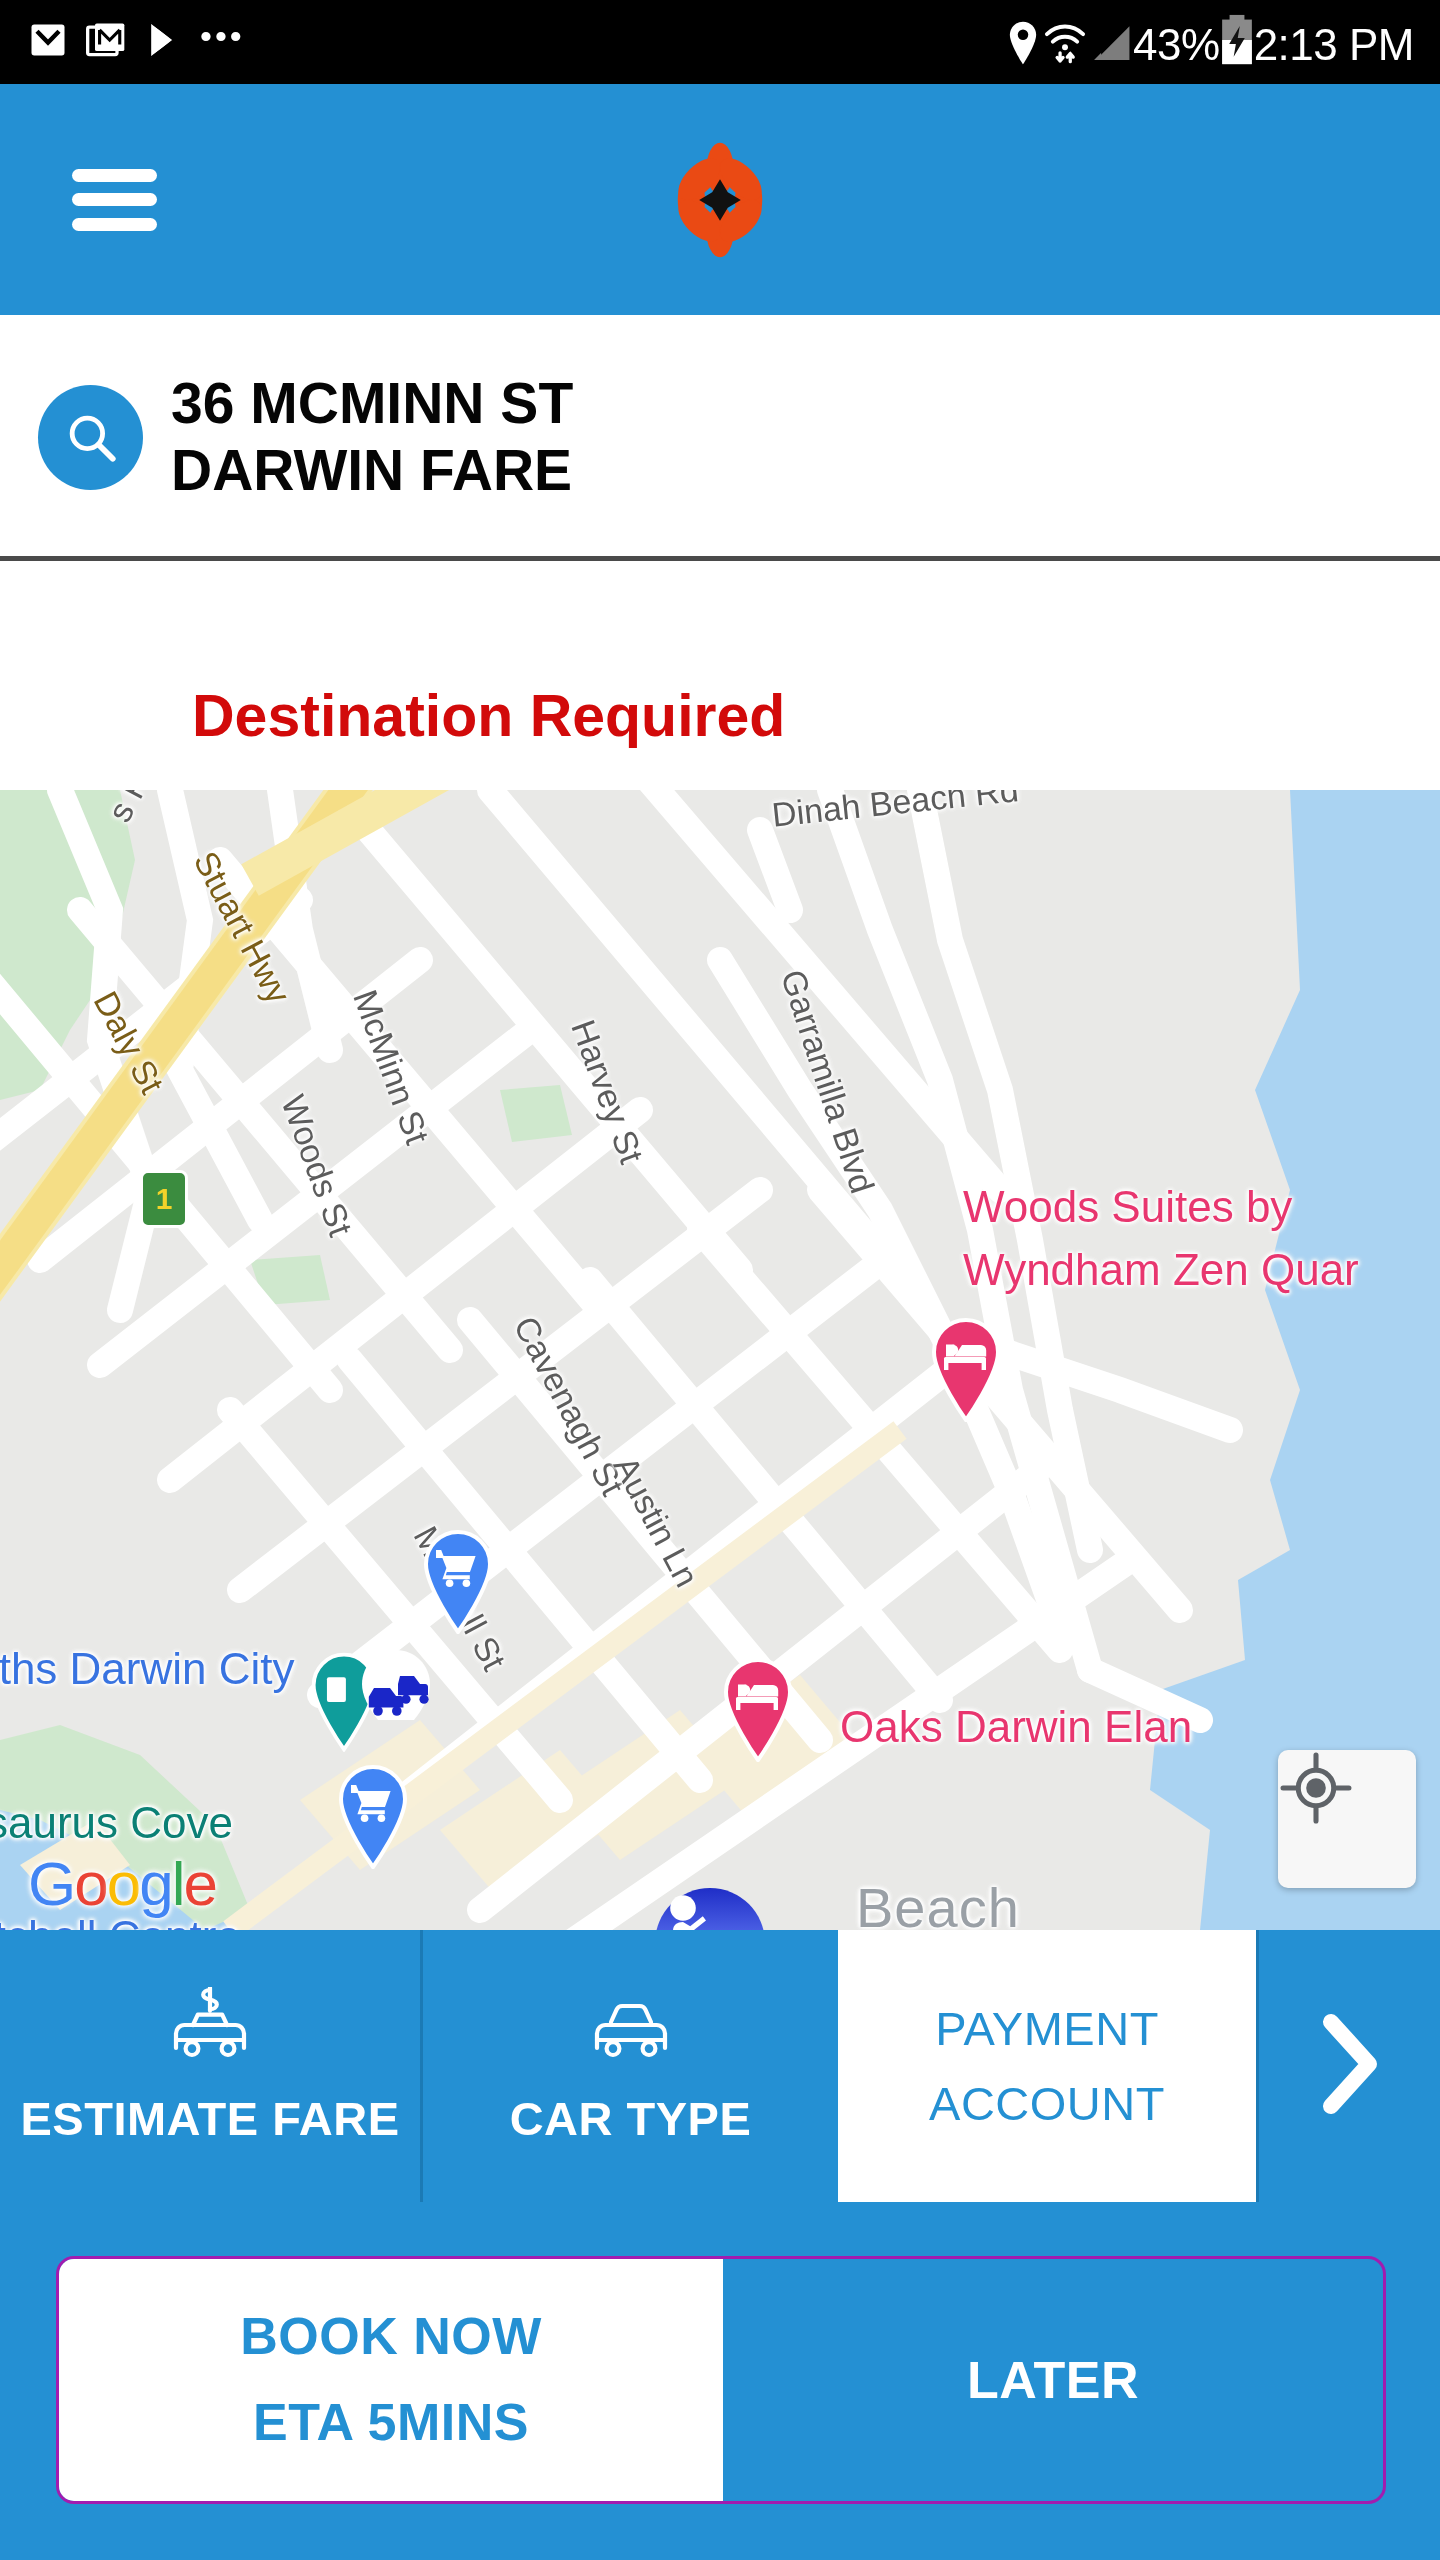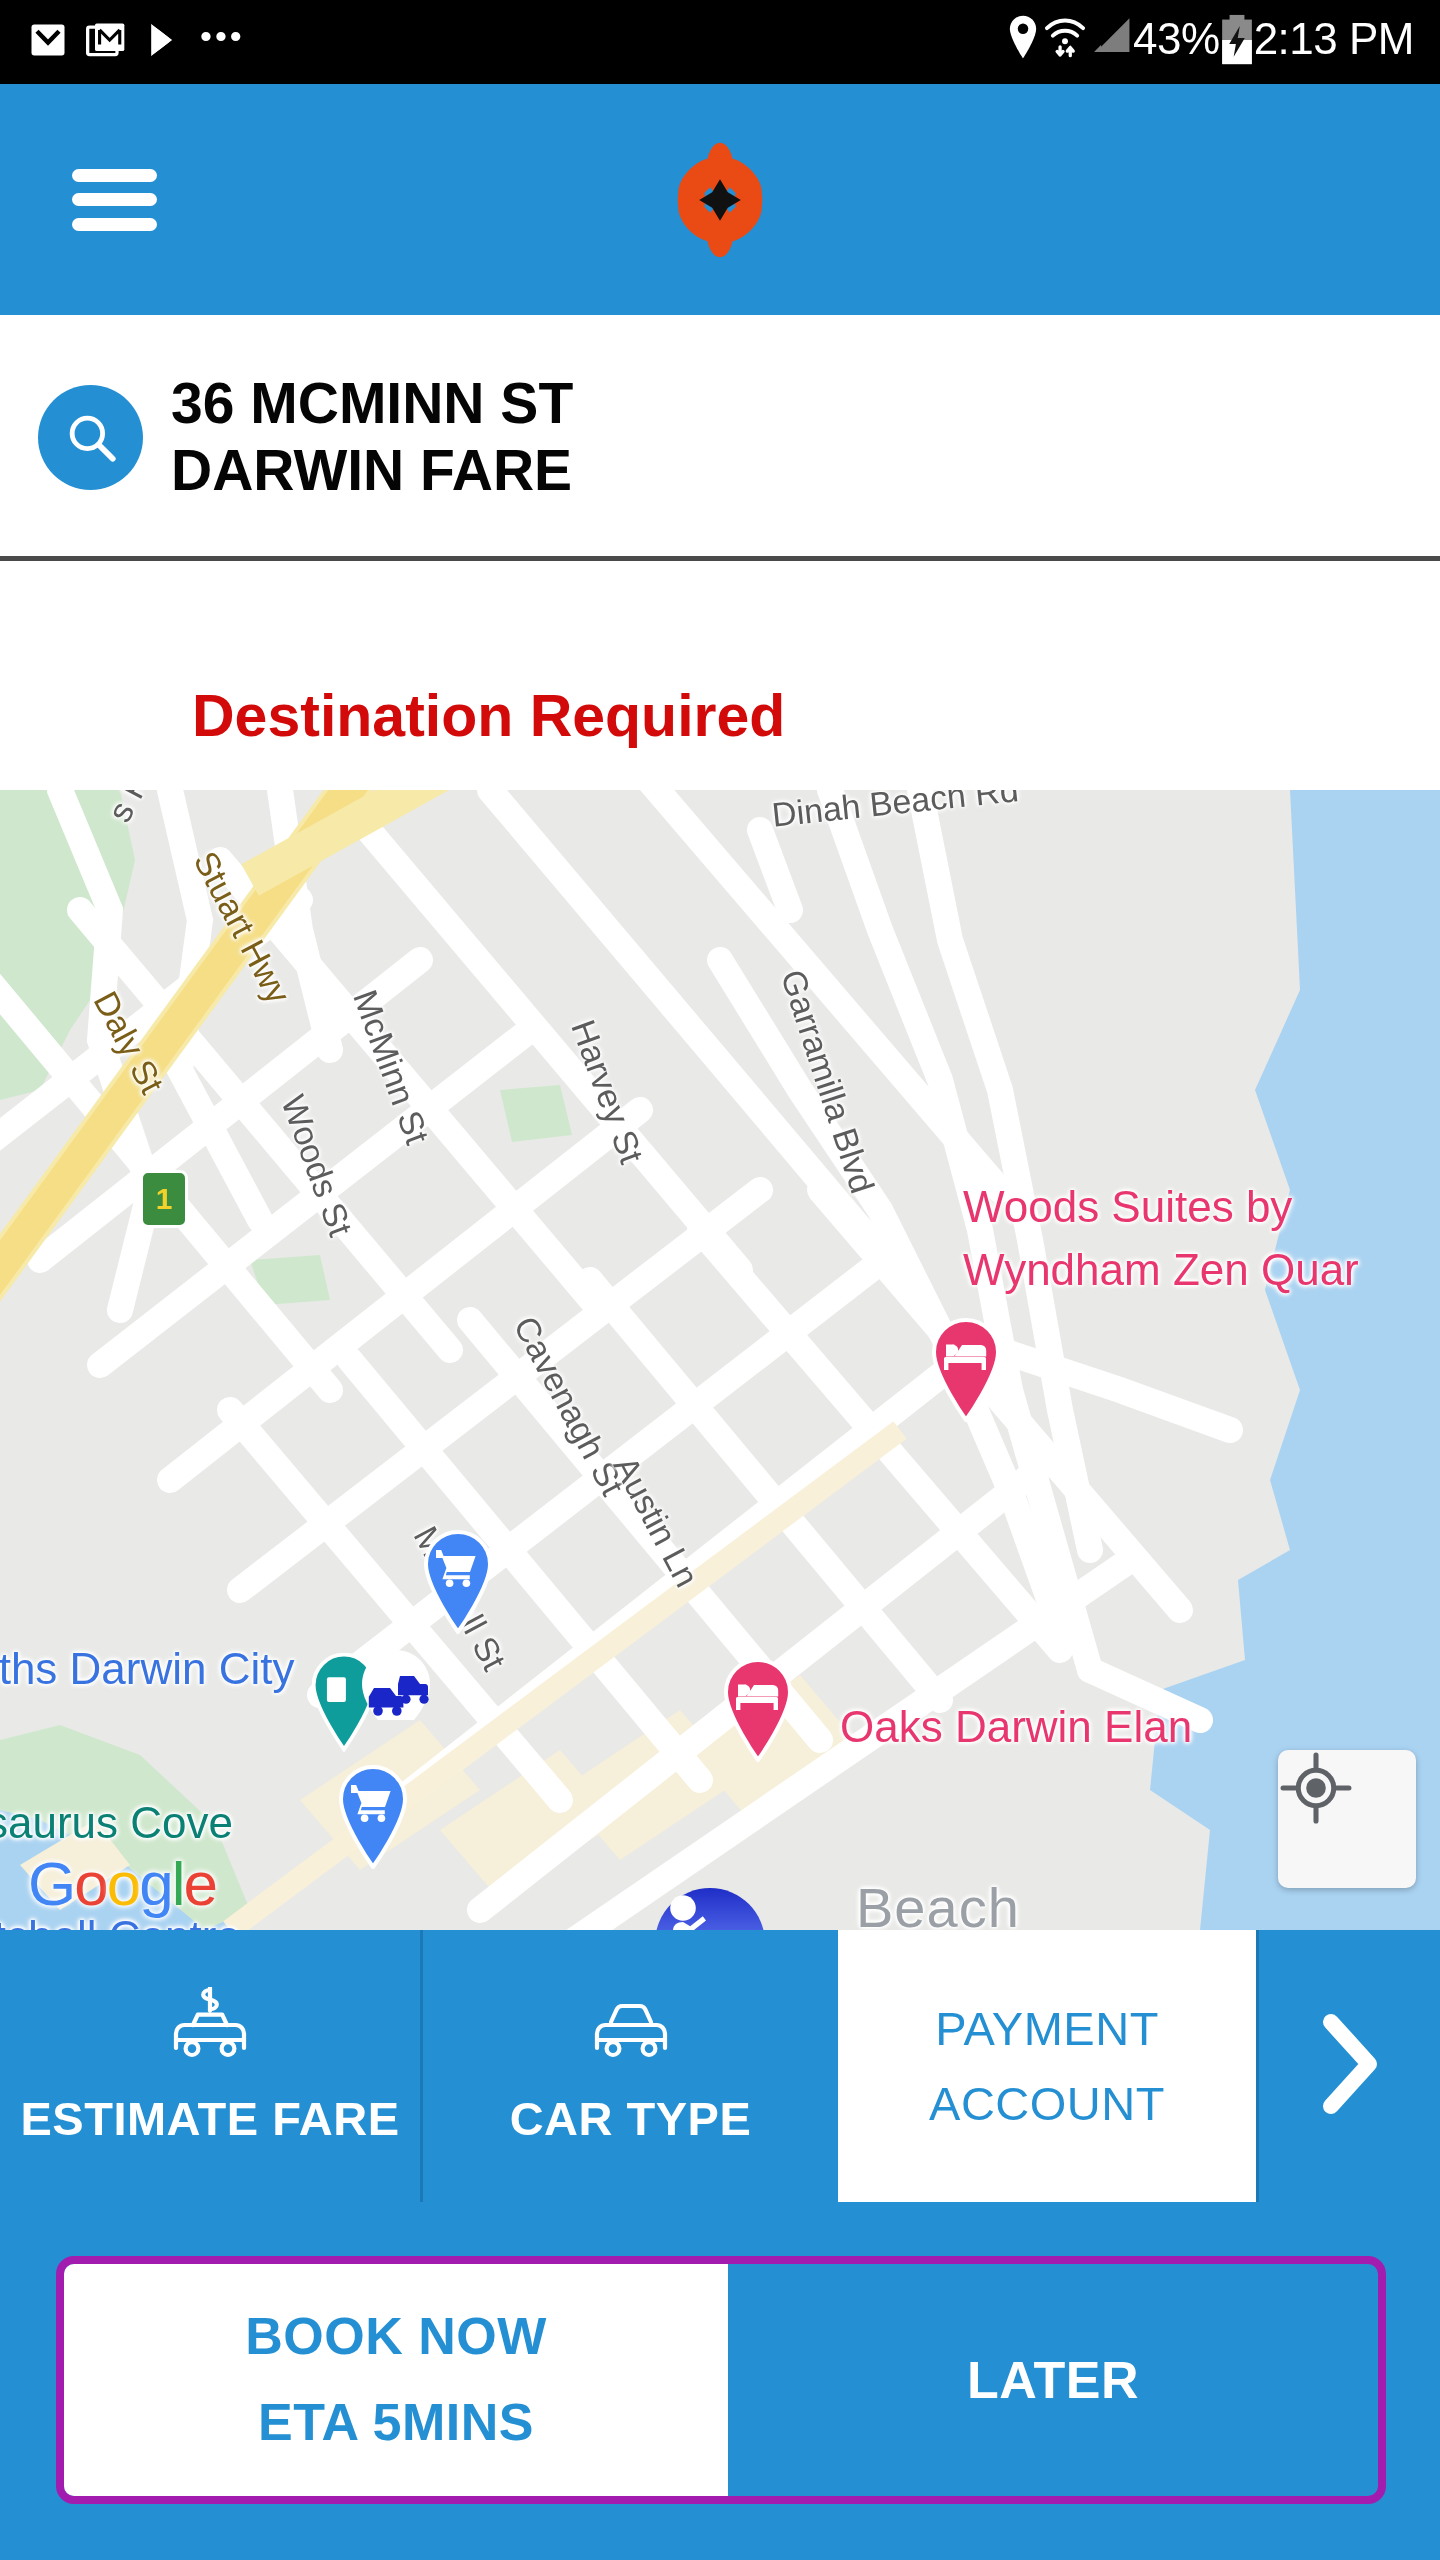--- a/index.html
+++ b/index.html
@@ -5,21 +5,21 @@
   * { margin:0; padding:0; box-sizing:border-box; }
   html,body { width:1440px; height:2560px; overflow:hidden; background:#fff;
               font-family:"Liberation Sans", sans-serif; }
 
   
   .statusbar{
     position:absolute; left:0; top:0; width:1440px; height:84px;
     background:#000; color:#fff; display:flex; align-items:center;
   }
   .sb-left{ display:flex; align-items:center; gap:14px; padding-left:26px; }
-  .sb-right{ margin-left:auto; display:flex; align-items:flex-start; gap:0; padding-right:26px; }
+  .sb-right{ margin-left:auto; display:flex; align-items:flex-end; gap:0; padding-right:26px; }
   .sb-dots{ font-size:34px; line-height:0.5; letter-spacing:3px; color:#fff; padding-bottom:12px;}
   .sb-text{ font-size:44px; font-weight:400; letter-spacing:-0.5px; }
   .sb-ico{ display:block; }
 
   
   .appbar{
     position:absolute; left:0; top:84px; width:1440px; height:231px;
     background:#2490d3;
   }
   .hamburger{
@@ -124,21 +124,21 @@
     flex:1; display:flex; align-items:center; justify-content:center; cursor:pointer;
     border-left:3px solid #1b7ab5;
   }
 
   
   .bookbar{
     position:absolute; left:0; top:2202px; width:1440px; height:358px; background:#2490d3;
   }
   .bookwrap{
     position:absolute; left:56px; top:54px; width:1330px; height:248px;
-    border:8px solid #a21caf; border-radius:18px; display:flex; overflow:hidden;
+    border:3px solid #a21caf; border-radius:18px; display:flex; overflow:hidden;
     background:#2490d3;
   }
   .book-now{
     width:664px; background:#fff; display:flex; flex-direction:column;
     align-items:center; justify-content:center; cursor:pointer;
   }
   .book-line{ font-size:52px; color:#2490d3; font-weight:700; line-height:1.65; letter-spacing:.5px;}
   .book-later{
     flex:1; display:flex; align-items:center; justify-content:center; cursor:pointer;
   }

